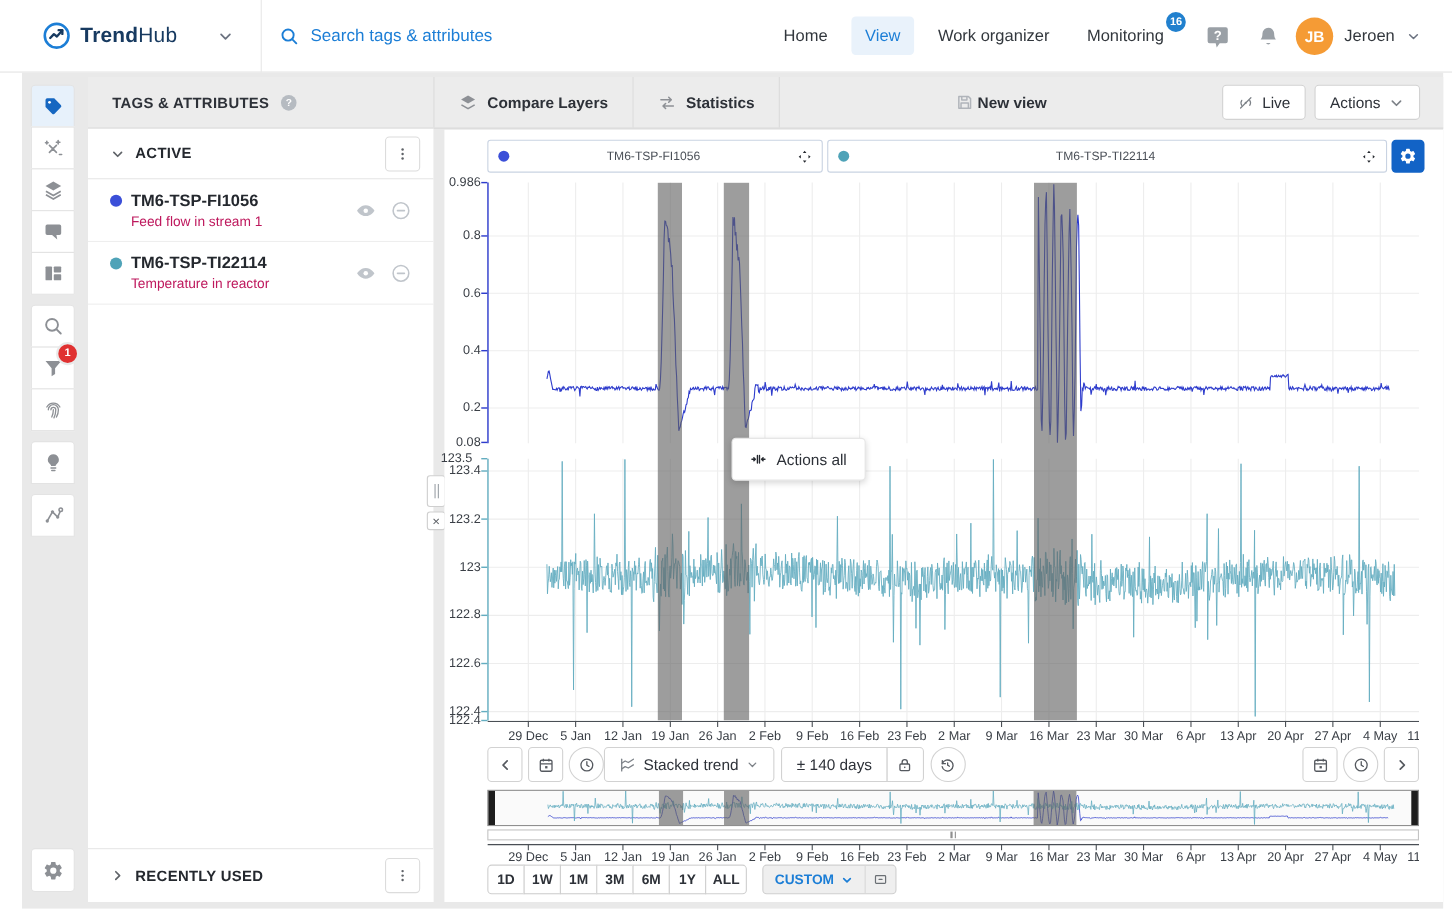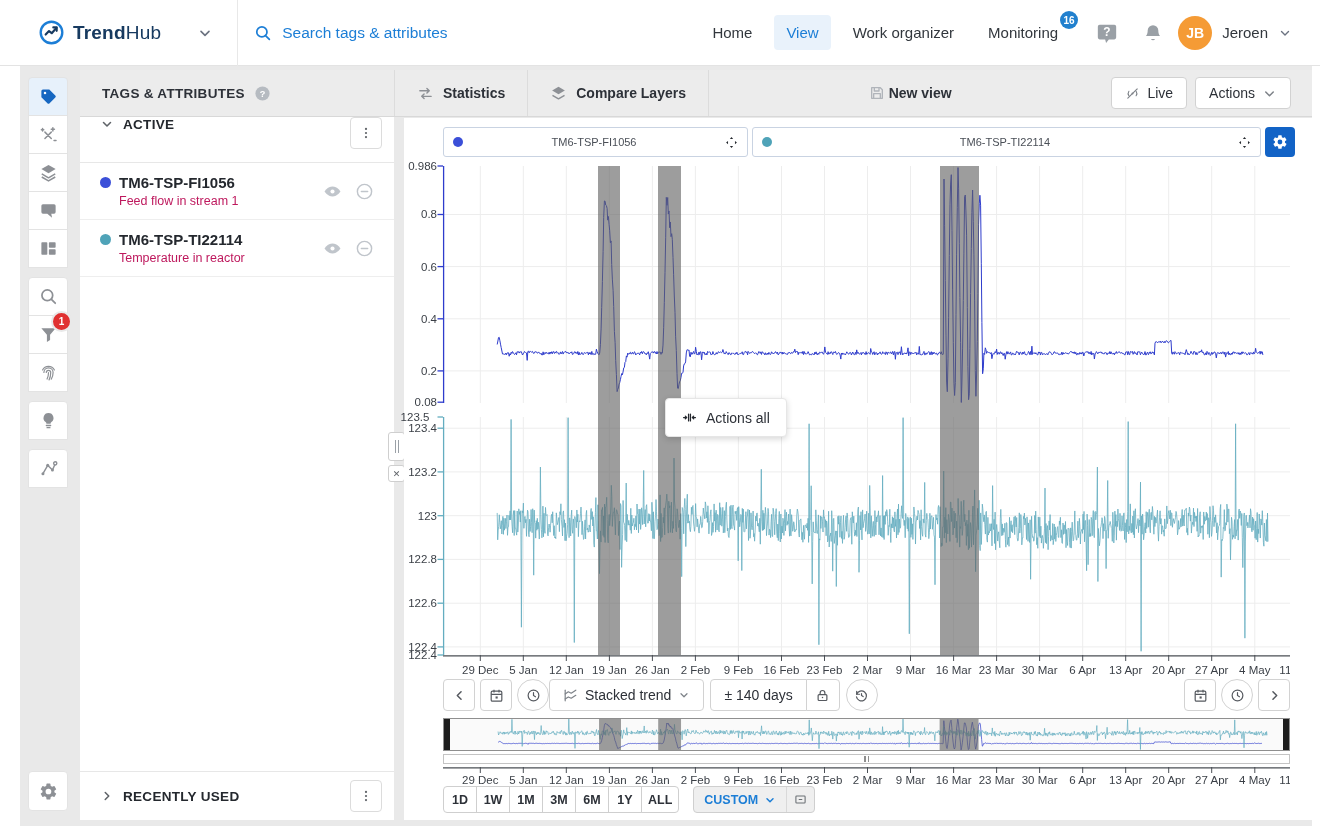--- a/index.html
+++ b/index.html
@@ -54,21 +54,21 @@
   .hdr-tab:first-child{border-left:1px solid #dcdcdc}
   .hdr-tab .ic{width:17px;height:17px;color:#8d9095}
   .hdr-view{flex:1;display:flex;align-items:center;justify-content:center;gap:4px;font-size:14px;font-weight:600;color:#2d3138}
   .hdr-view .ic{width:16px;height:16px;color:#b0b4ba}
   .hdr-actions{display:flex;align-items:center;gap:8px;padding-right:21px}
   .btn{display:inline-flex;align-items:center;gap:7px;background:#fff;border:1px solid #d2d2d2;border-radius:4px;height:32px;padding:0 13px;font-size:14px;color:#2d3138;cursor:pointer;box-sizing:border-box;white-space:nowrap}
   .btn .ic{width:15px;height:15px;color:#7d8288}
 
   
   .tags-panel{position:absolute;left:60px;top:51px;width:314px;bottom:6px;background:#fff;}
-  .sec-head{height:45px;display:flex;align-items:flex-start;padding:0 12px 0 20px;border-bottom:1px solid #e7e7e7}
+  .sec-head{height:45px;display:flex;align-items:center;padding:0 12px 0 20px;border-bottom:1px solid #e7e7e7}
   .sec-head .chev{width:14px;height:14px;color:#5f6368;margin-right:9px}
   .sec-head .lbl{font-size:13.5px;font-weight:700;color:#24282e;letter-spacing:.3px;flex:1}
   .kebab-btn{width:30px;height:30px;border:1px solid #dcdcdc;border-radius:4px;background:#fff;display:flex;align-items:center;justify-content:center;cursor:pointer}
   .kebab-btn .ic{width:14px;height:14px;color:#5f6368}
   .tag-row{padding:11px 12px 11px 20px;border-bottom:1px solid #eeeeee;display:flex;align-items:center}
   .tag-main{flex:1;min-width:0}
   .tag-line{display:flex;align-items:center;gap:8px}
   .tag-dot{width:11px;height:11px;border-radius:50%}
   .tag-name{font-size:15px;font-weight:600;color:#24282e}
   .tag-desc{font-size:12.5px;color:#be185d;margin:3px 0 0 19px}
@@ -306,35 +306,35 @@
         <svg viewBox="0 0 24 24">
             <circle cx="12" cy="12" r="10" fill="currentColor"></circle>
             <text x="12" y="16.5" font-size="13" font-weight="bold" fill="#fff" text-anchor="middle" font-family="Liberation Sans, sans-serif">?</text>
           </svg>
       </span>
     </section>
 
     <section class="chart-header">
       <div class="hdr-tab">
         <span class="ic">
+          <svg viewBox="0 0 24 24">
+              <path d="M12 2.5l9 5.2-9 5.2-9-5.2 9-5.2z" fill="currentColor"></path>
+              <path d="M3.5 14.5l8.5 5 8.5-5" fill="none" stroke="currentColor" stroke-width="2" stroke-linejoin="round"></path>
+            </svg>
+        </span>
+        <span>Compare Layers</span>
+      </div>
+      <div class="hdr-tab">
+        <span class="ic">
           <svg viewBox="0 0 24 24" fill="none" stroke="currentColor" stroke-width="2" stroke-linecap="round" stroke-linejoin="round">
               <path d="M4 8h13M14 4.8L17.3 8 14 11.2"></path>
               <path d="M20 16H7M10 12.8L6.7 16l3.3 3.2"></path>
             </svg>
         </span>
         <span>Statistics</span>
-      </div>
-      <div class="hdr-tab">
-        <span class="ic">
-          <svg viewBox="0 0 24 24">
-              <path d="M12 2.5l9 5.2-9 5.2-9-5.2 9-5.2z" fill="currentColor"></path>
-              <path d="M3.5 14.5l8.5 5 8.5-5" fill="none" stroke="currentColor" stroke-width="2" stroke-linejoin="round"></path>
-            </svg>
-        </span>
-        <span>Compare Layers</span>
       </div>
       <div class="hdr-view">
         <span class="ic">
           <svg viewBox="0 0 24 24" fill="none" stroke="currentColor" stroke-width="2" stroke-linejoin="round">
               <path d="M4 4h13l3 3v13H4z"></path>
               <path d="M8 4v5h7V4"></path>
               <path d="M7 20v-7h10v7"></path>
             </svg>
         </span>
         <span>New view</span>

